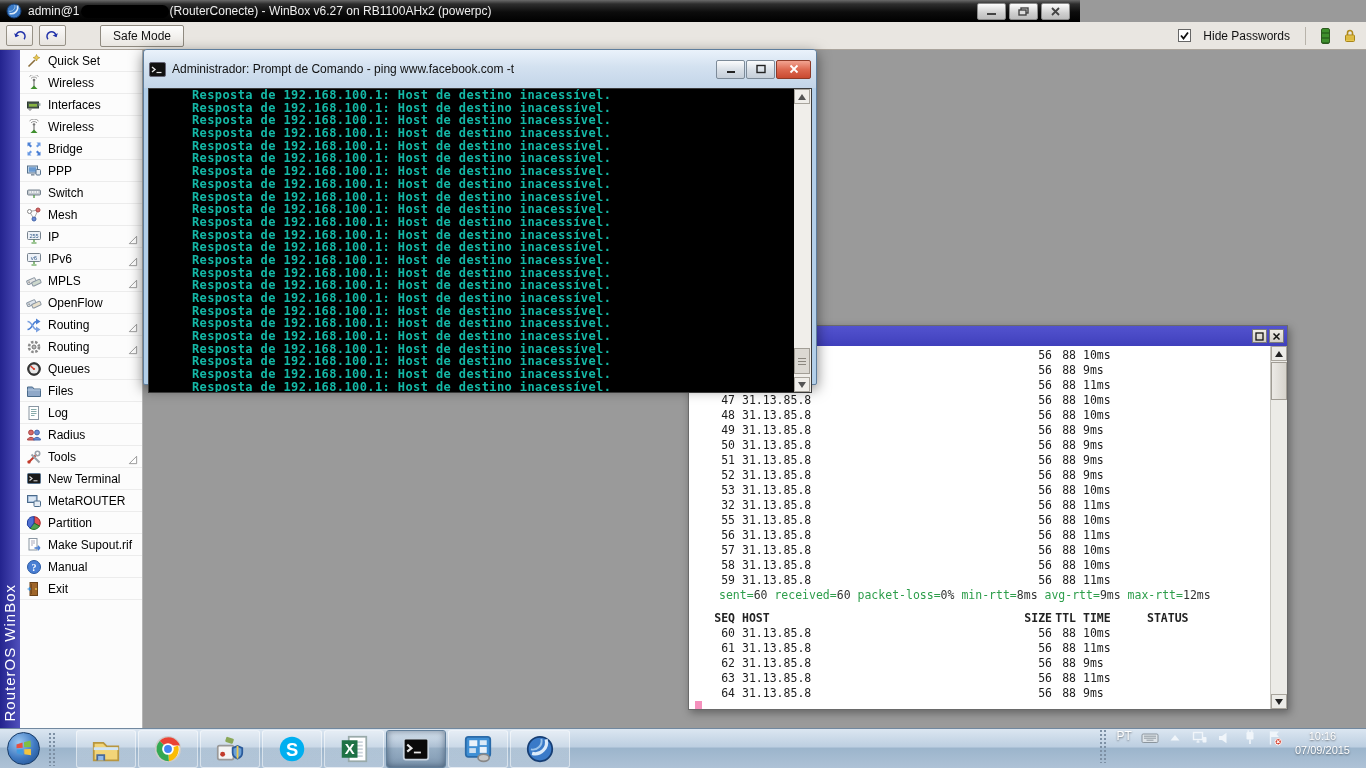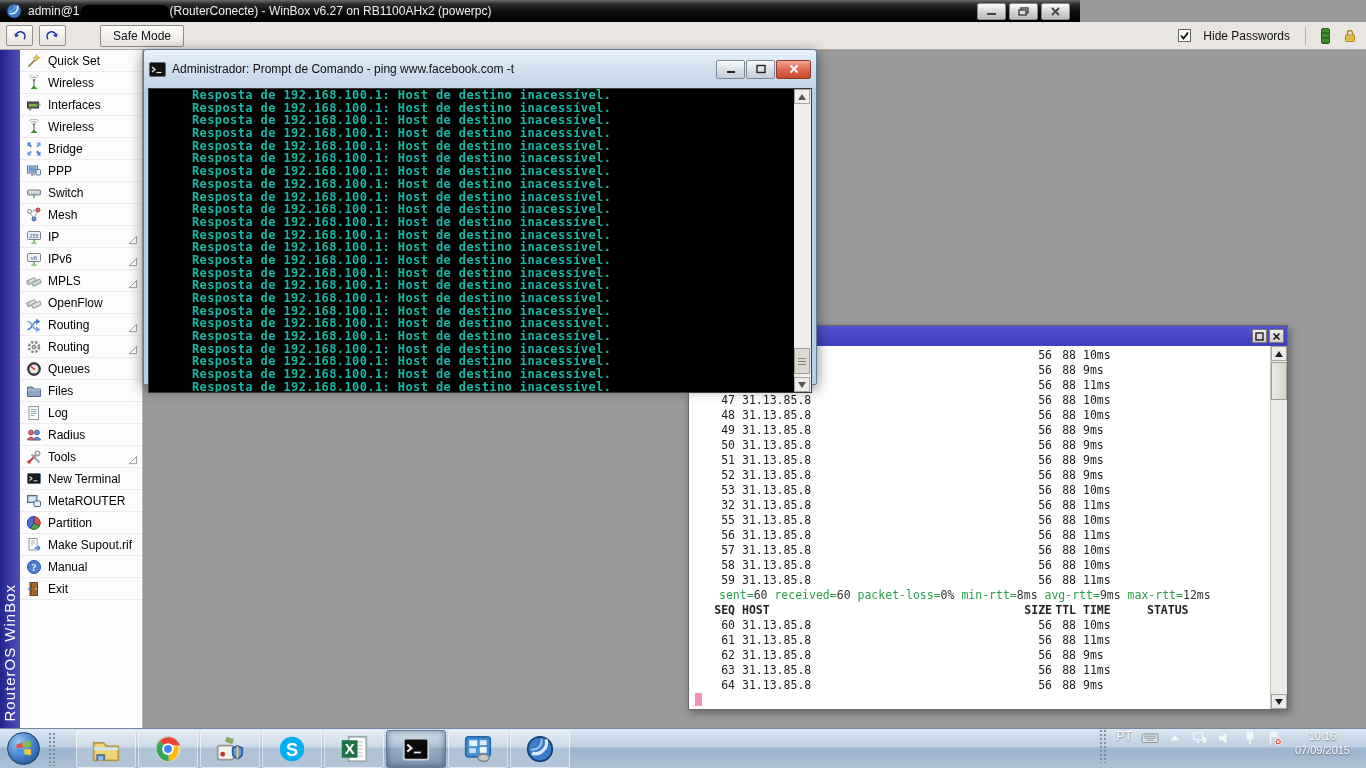--- a/index.html
+++ b/index.html
@@ -59,21 +59,21 @@
   .term-tbtn svg { width:9px; height:9px; }
   .term-body { position:relative; height:363px; background:#fff; overflow:hidden; }
   .term-lines { position:absolute; left:0; top:2px; right:17px; font-family:"DejaVu Sans Mono","Liberation Mono",monospace; font-size:11.5px; color:#1c1c1c; }
   .trow { height:15px; line-height:15px; display:flex; white-space:pre; padding-left:6px; }
   .c-seq { width:40px; text-align:right; flex:0 0 auto; }
   .c-host { width:250px; margin-left:7px; flex:0 0 auto; }
   .c-size { width:60px; text-align:right; flex:0 0 auto; }
   .c-ttl { width:24px; text-align:right; flex:0 0 auto; }
   .c-time { width:64px; margin-left:7px; flex:0 0 auto; }
   .c-status { flex:1; }
-  .thead { font-weight:bold; color:#222; }
+  .thead { font-weight:bold; color:#222;margin-top:8px; }
   .tsum { height:15px; line-height:15px; padding-left:30px; white-space:pre; }
   .tsum .k { color:#2d9e4b; }
   .tsum .v { color:#333; }
   .cursor-block { display:inline-block; width:7px; height:13px; background:#f591bd; margin-left:6px; vertical-align:middle; }
   .term-scroll { position:absolute; right:0; top:0; width:17px; height:363px; background:#ecebe7; border-left:1px solid #c8c6c0; }
   .sc-btn { position:absolute; left:0; width:16px; height:15px; background:linear-gradient(180deg,#f2f0ec,#d8d5cе 90%,#d8d5ce); border:1px solid #a8a49c; display:flex; align-items:center; justify-content:center; }
   .sc-btn svg { width:8px; height:6px; }
   .term-thumb { position:absolute; left:0; top:16px; width:16px; height:38px; background:linear-gradient(90deg,#eceae6,#d6d3cc); border:1px solid #a09c94; }
 
   

